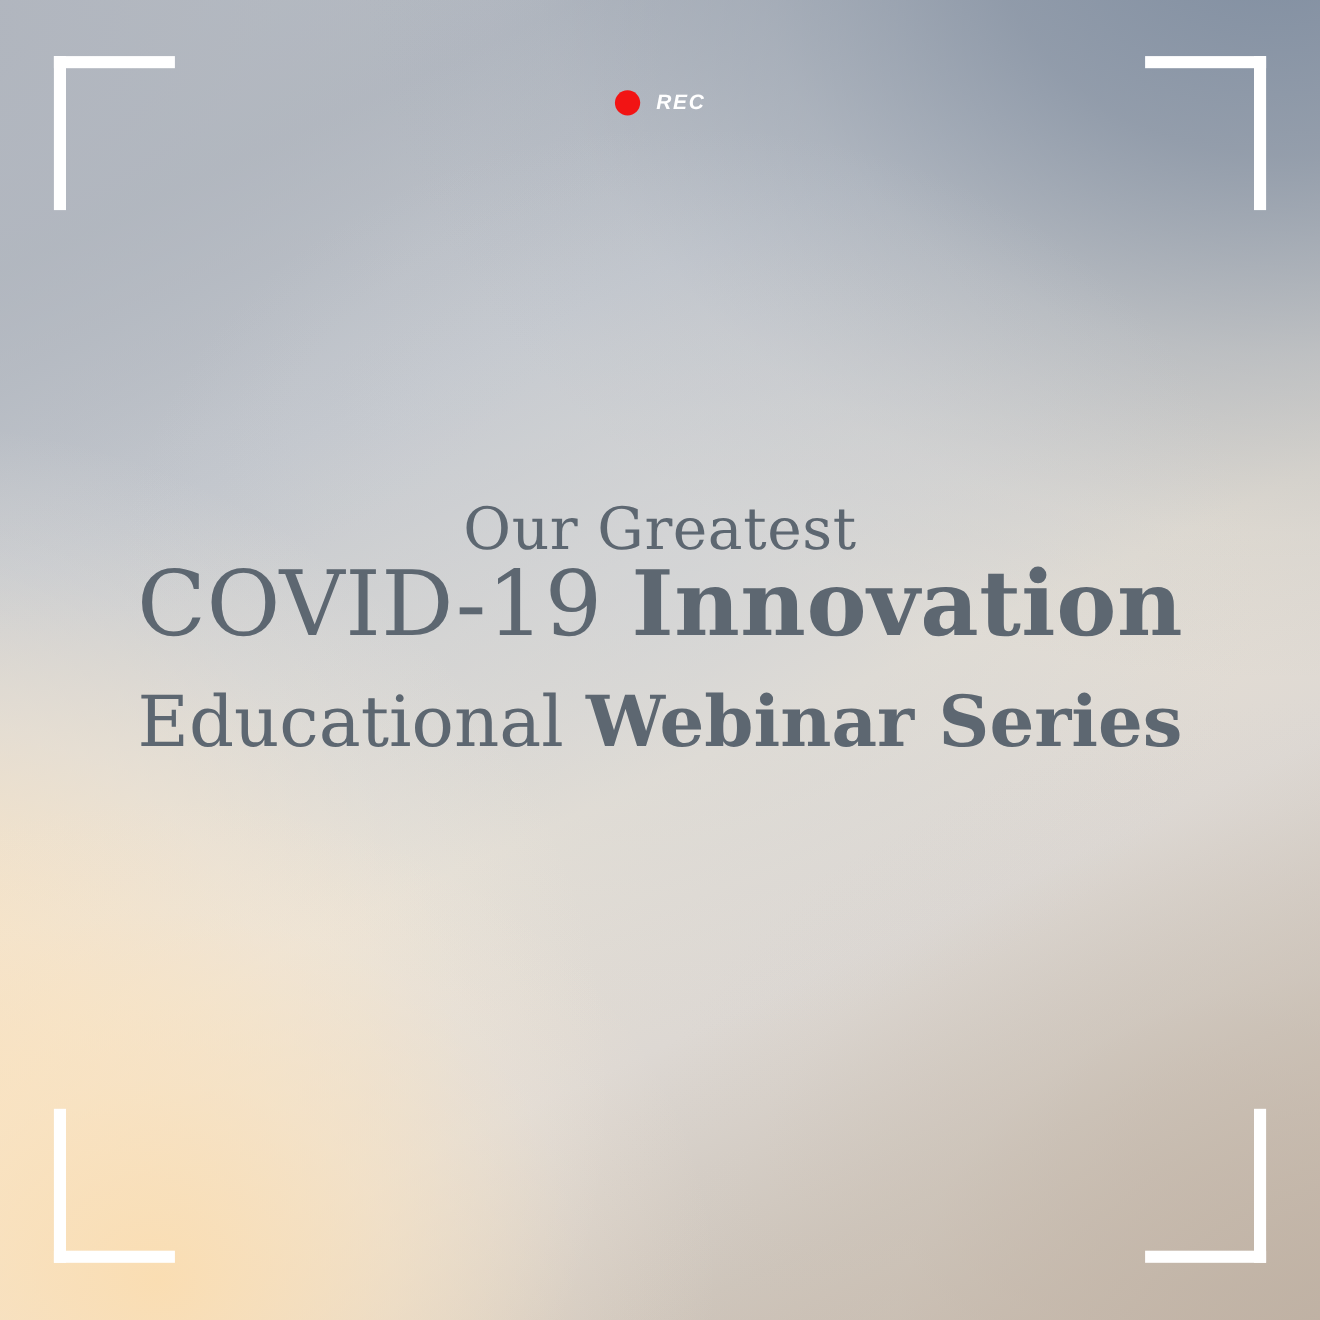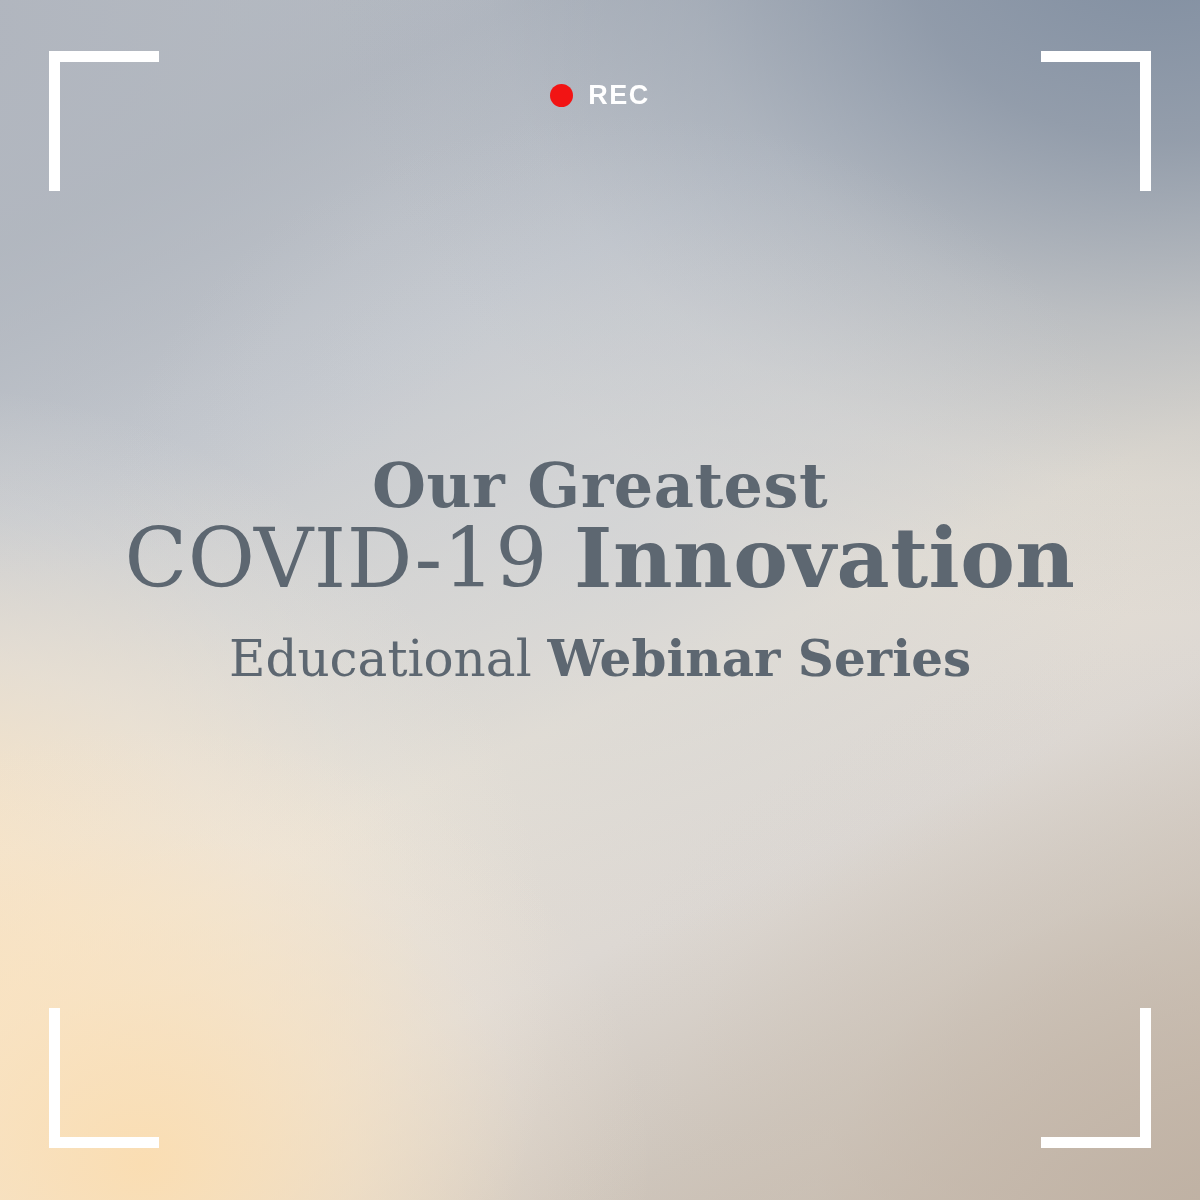--- a/index.html
+++ b/index.html
@@ -134,57 +134,58 @@
     width: 23px;
     height: 23px;
     border-radius: 50%;
     background: #f21414;
     flex: none;
   }
   .rec-label {
     color: #ffffff;
     font-family: "Liberation Sans", sans-serif;
     font-weight: bold;
-    font-size: 27px;
+    font-size: 19px;
     letter-spacing: 1.5px;
     line-height: 1;
+    font-style: italic;
   }
 
   
   .titleblock {
     position: absolute;
     left: 0;
     top: 455px;
     width: 1200px;
     text-align: center;
     color: #5d6771;
     font-family: "DejaVu Serif", "Liberation Serif", serif;
   }
   .line1 {
-    font-size: 62px;
-    font-weight: bold;
+    font-size: 53px;
+    font-weight: normal;
     line-height: 1.0;
     letter-spacing: 0.5px;
     white-space: nowrap;
   }
   .line2 {
     font-size: 82px;
     line-height: 1.0;
     white-space: nowrap;
   }
   .line2 .light {
     font-weight: normal;
     letter-spacing: 0.5px;
   }
   .line2 .heavy {
     font-weight: bold;
     letter-spacing: 0.5px;
   }
   .subline {
-    font-size: 50px;
+    font-size: 64px;
     line-height: 1.0;
     margin-top: 34px;
     white-space: nowrap;
   }
   .subline .light { font-weight: normal; }
   .subline .heavy { font-weight: bold; }
 </style>
 </head>
 <body>
 

